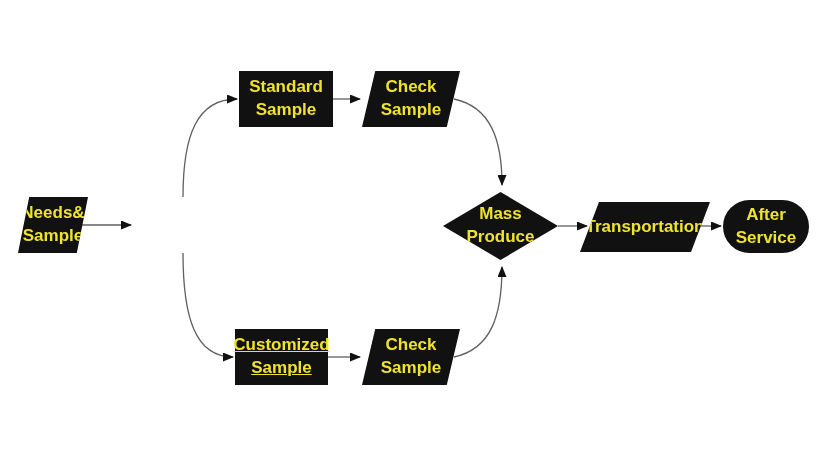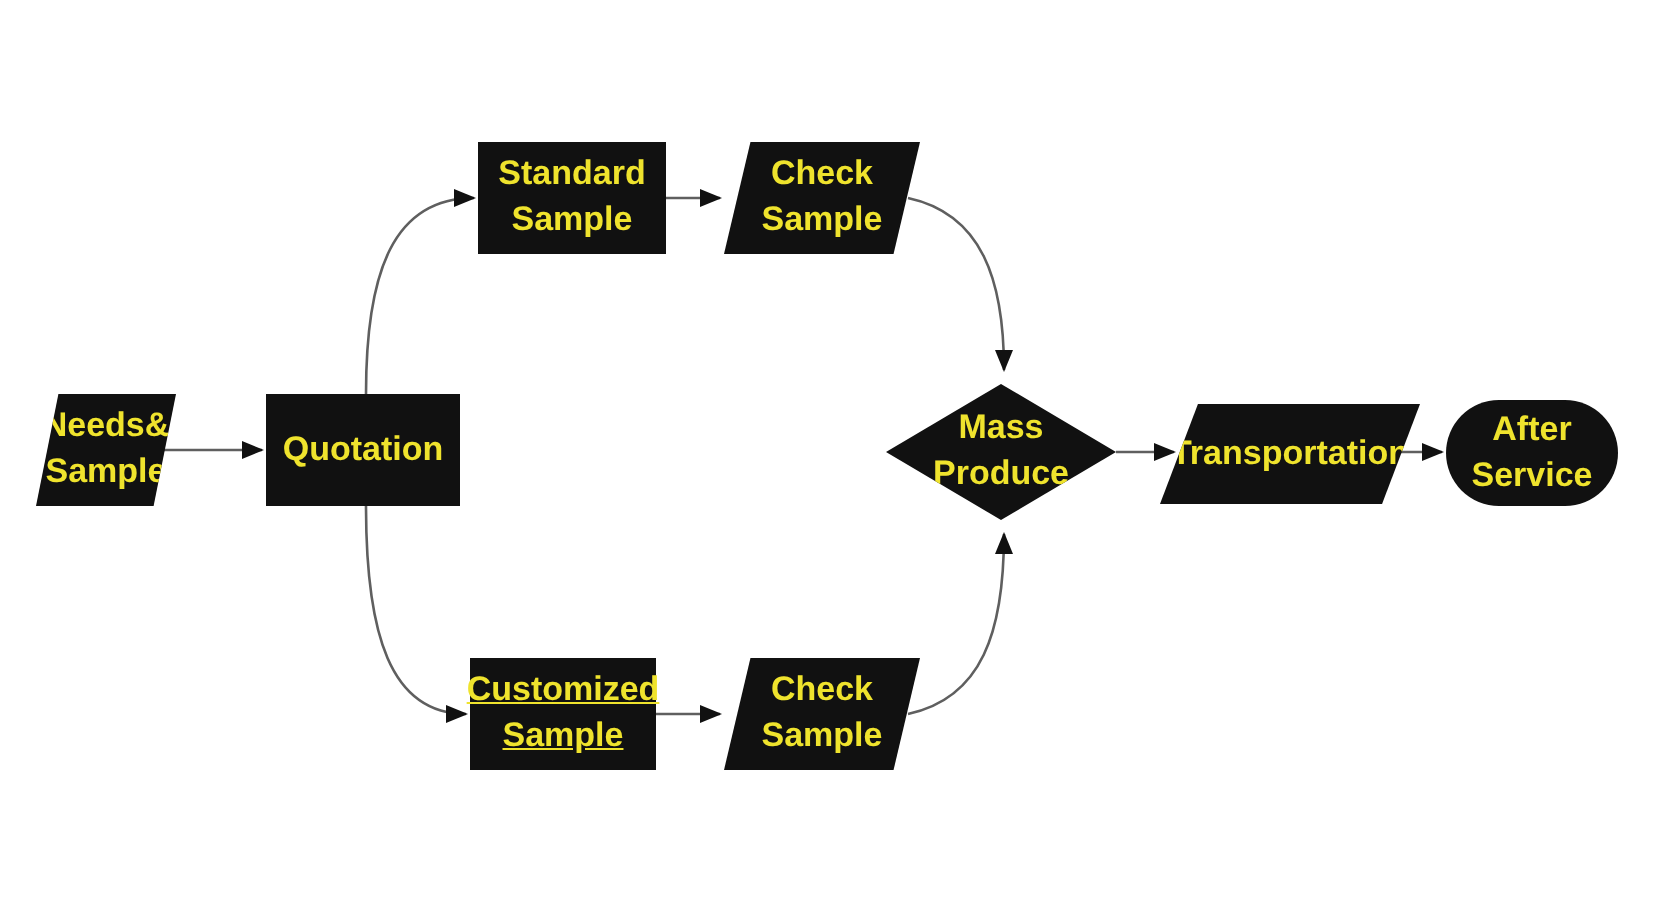--- a/index.html
+++ b/index.html
@@ -58,23 +58,20 @@
     <path class="edge" d="M 454,357 C 491,349 502,316 502,267" marker-end="url(#arrow)"></path>
     <path class="edge" d="M 558,226 H 587" marker-end="url(#arrow)"></path>
     <path class="edge" d="M 700,226 H 721" marker-end="url(#arrow)"></path>
   </svg>
 
   <div class="node para-a" style="left:18px; top:197px; width:70px; height:56px;">
     <span>Needs&amp;
 Sample</span>
   </div>
 
-  <div class="node" style="left:133px; top:197px; width:97px; height:56px;">
-    <span>Quotation</span>
-  </div>
 
   <div class="node" style="left:239px; top:71px; width:94px; height:56px;">
     <span>Standard
 Sample</span>
   </div>
 
   <div class="node para-b" style="left:362px; top:71px; width:98px; height:56px;">
     <span>Check
 Sample</span>
   </div>

